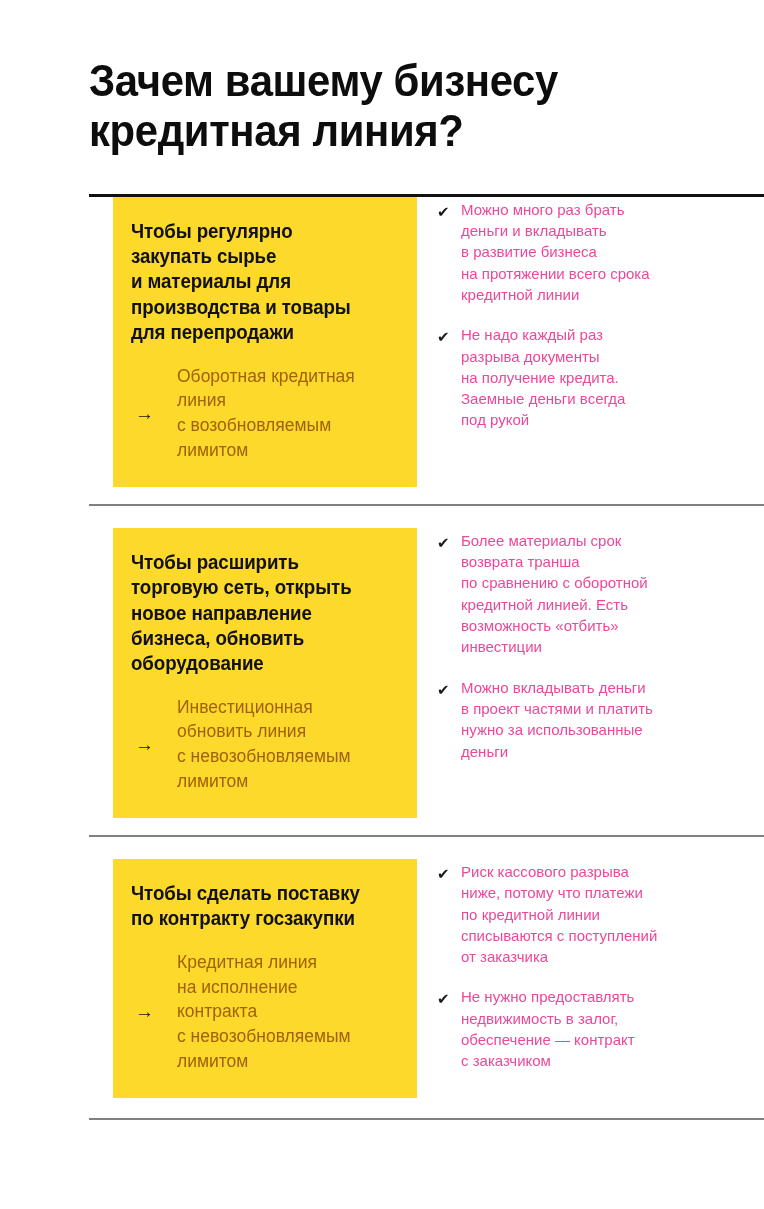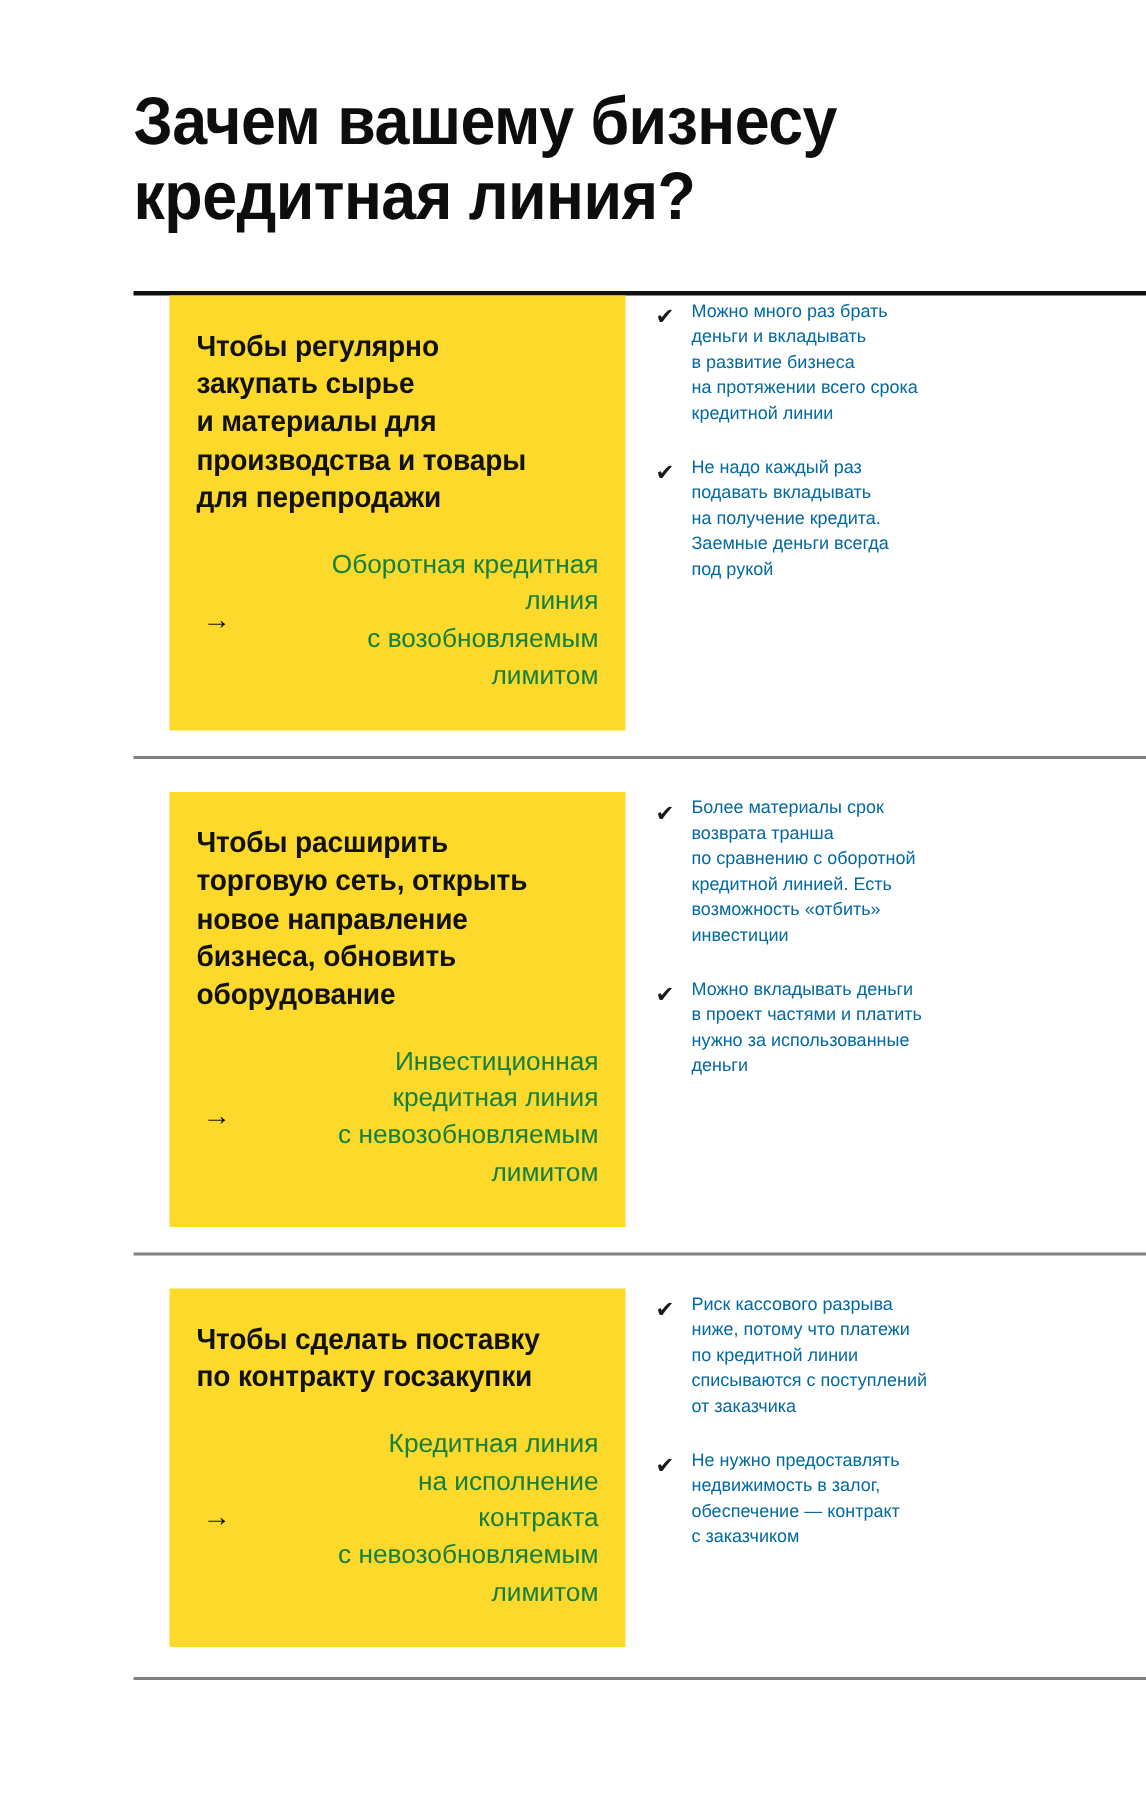--- a/index.html
+++ b/index.html
@@ -125,23 +125,22 @@
     color: #111111;
     text-align: left;
     padding-left: 4px;
     box-sizing: border-box;
   }
   .card-detail-text {
     flex: 1 1 auto;
     font-size: 17.5px;
     line-height: 1.42;
     font-weight: 400;
-    color: #15803d;
-    white-space: pre-line;
-    text-align: right;
+    color: #a16207;
+    white-space: pre-line;
   }
 
   
   .bullets-col {
     flex: 1 1 auto;
     padding-top: 2px;
   }
   .bullet {
     display: flex;
     align-items: flex-start;
@@ -151,23 +150,23 @@
   }
   .check-icon {
     flex: 0 0 auto;
     width: 24px;
     font-size: 15px;
     line-height: 25px;
     color: #1a1a1a;
   }
   .bullet-text {
     flex: 1 1 auto;
-    font-size: 12px;
+    font-size: 15px;
     line-height: 1.42;
-    color: #0369a1;
+    color: #ec4899;
     white-space: pre-line;
   }
 </style>
 </head>
 <body>
 
 <div class="page">
 
   <div class="title-block">
     <h1 class="title">Зачем вашему бизнесу
@@ -201,42 +200,42 @@
           <span class="check-icon">✔</span>
           <span class="bullet-text">Можно много раз брать
 деньги и вкладывать
 в развитие бизнеса
 на протяжении всего срока
 кредитной линии</span>
         </div>
         <div class="bullet">
           <span class="check-icon">✔</span>
           <span class="bullet-text">Не надо каждый раз
-подавать вкладывать
+разрыва документы
 на получение кредита.
 Заемные деньги всегда
 под рукой</span>
         </div>
       </div>
     </div>
 
     <div class="rule-sep"></div>
 
     <div class="row">
       <div class="card-col">
         <div class="card">
           <div class="card-title">Чтобы расширить
 торговую сеть, открыть
 новое направление
 бизнеса, обновить
 оборудование</div>
           <div class="card-detail">
             <span class="arrow-icon">→</span>
             <span class="card-detail-text">Инвестиционная
-кредитная линия
+обновить линия
 с невозобновляемым
 лимитом</span>
           </div>
         </div>
       </div>
       <div class="bullets-col">
         <div class="bullet">
           <span class="check-icon">✔</span>
           <span class="bullet-text">Более материалы срок
 возврата транша

